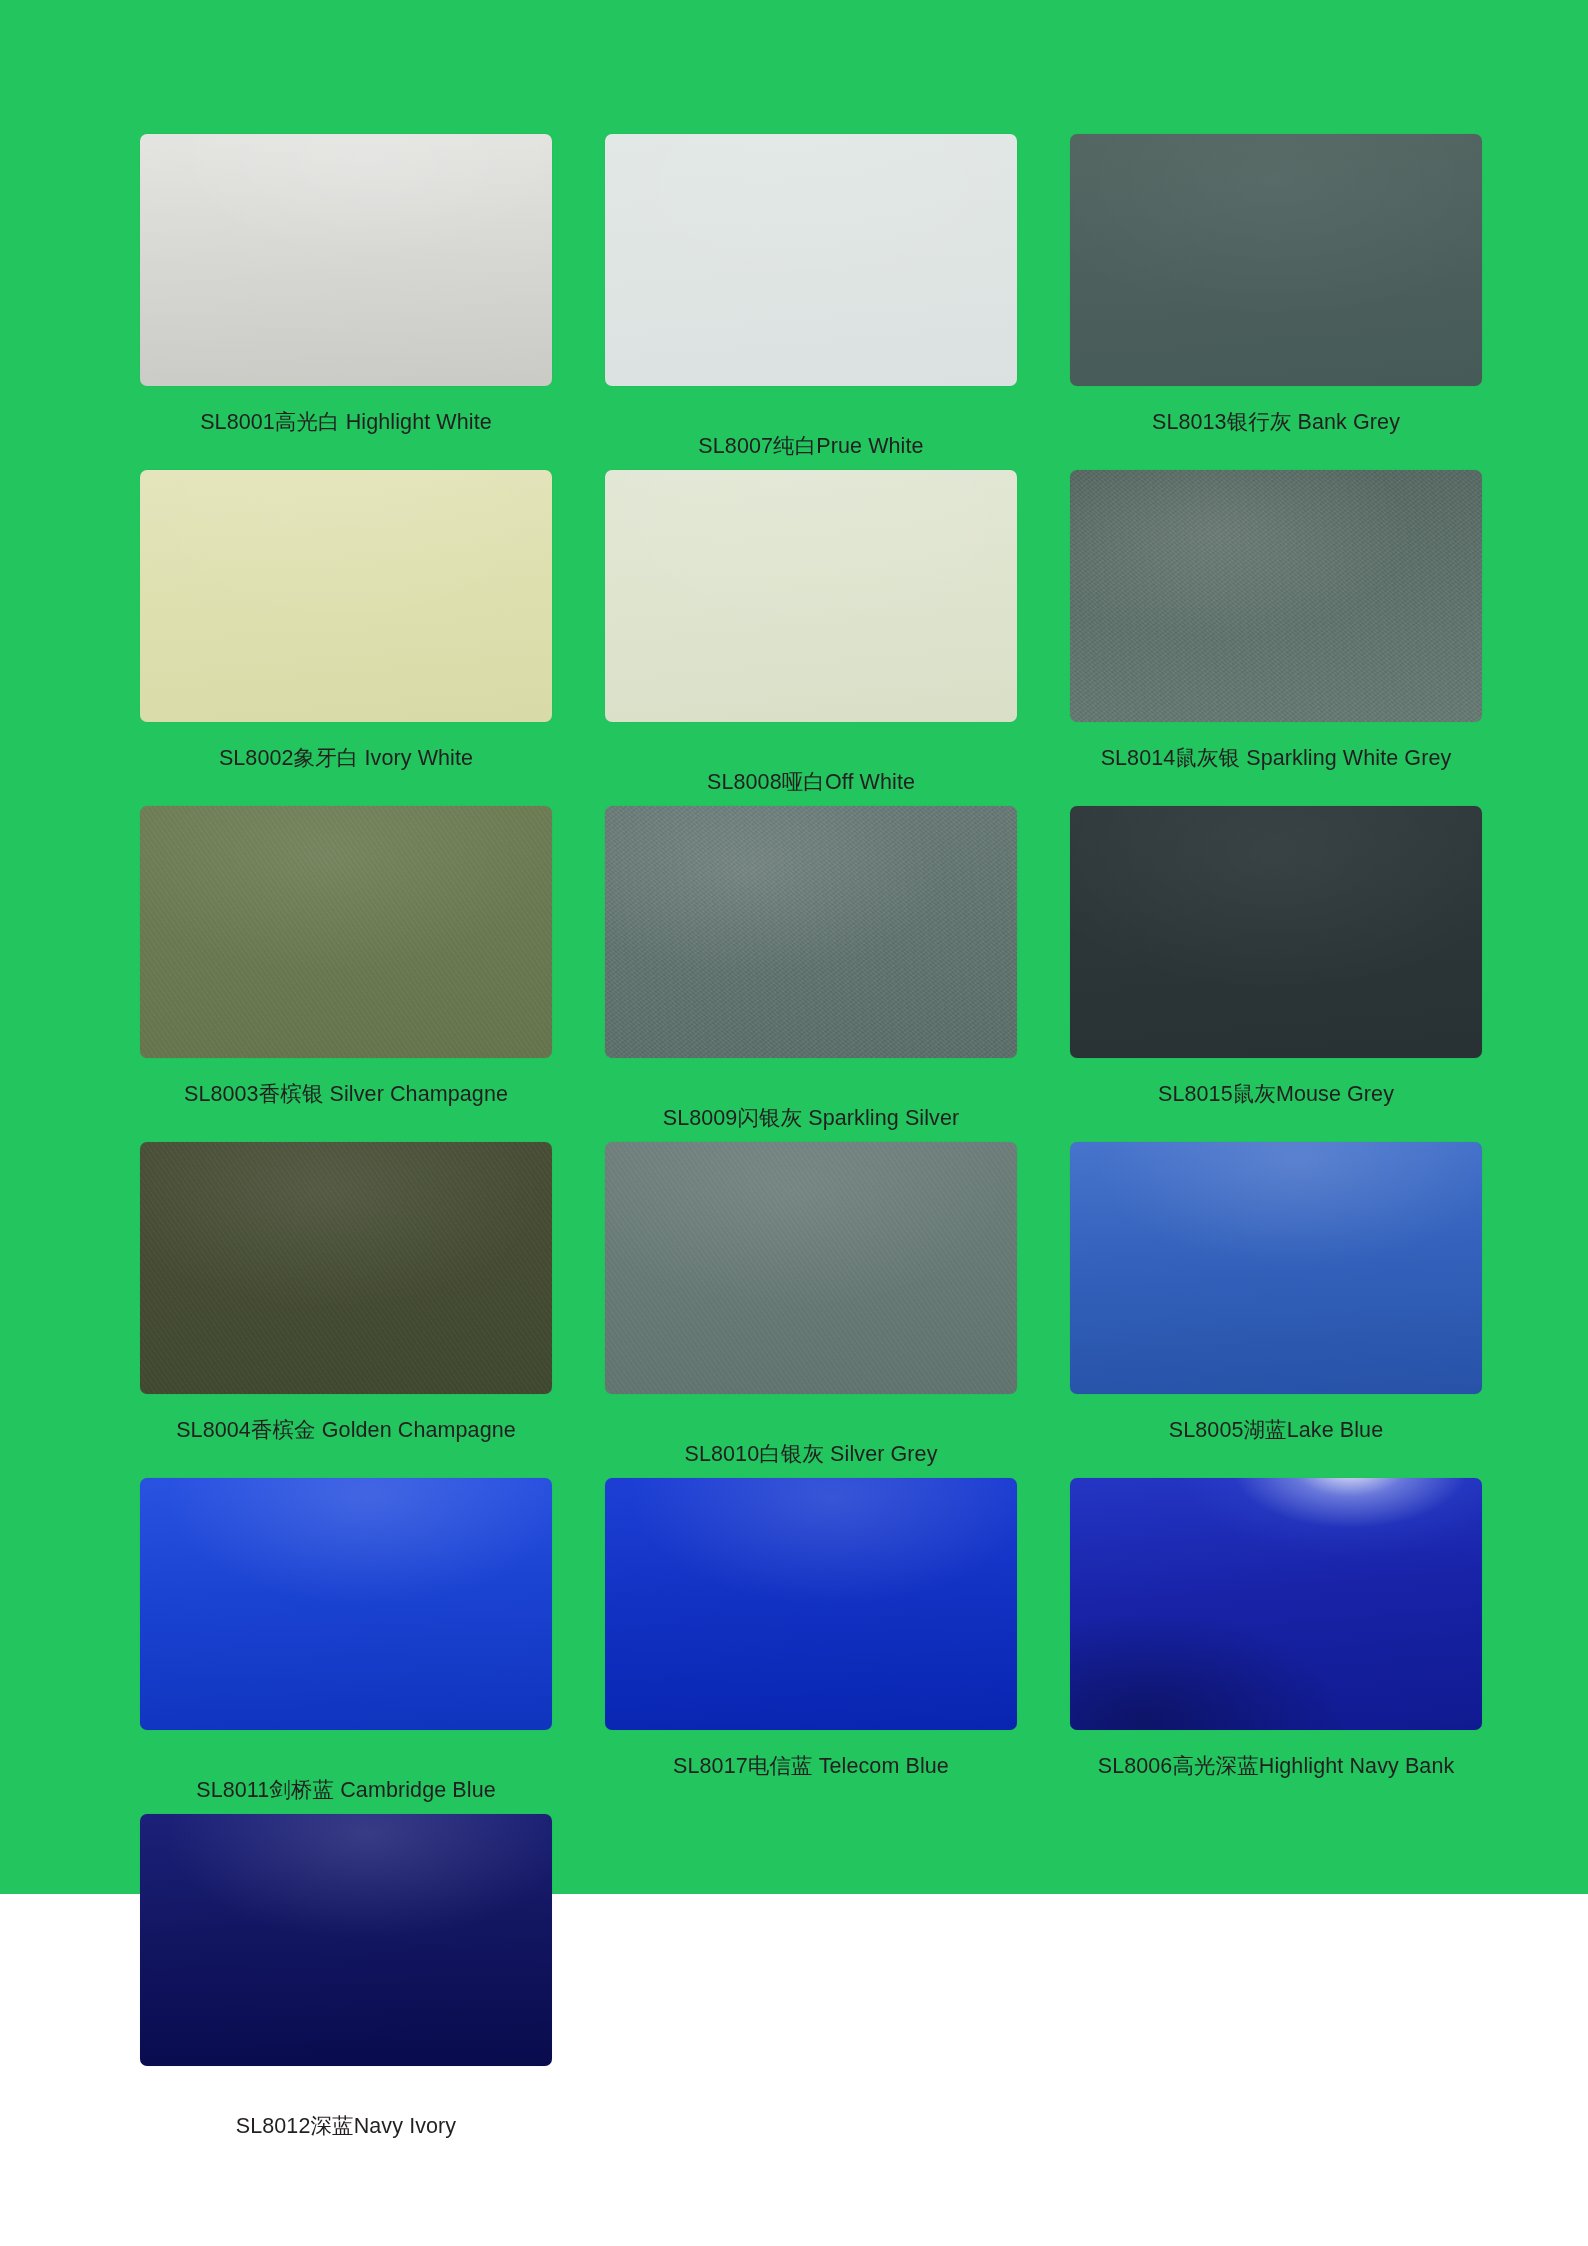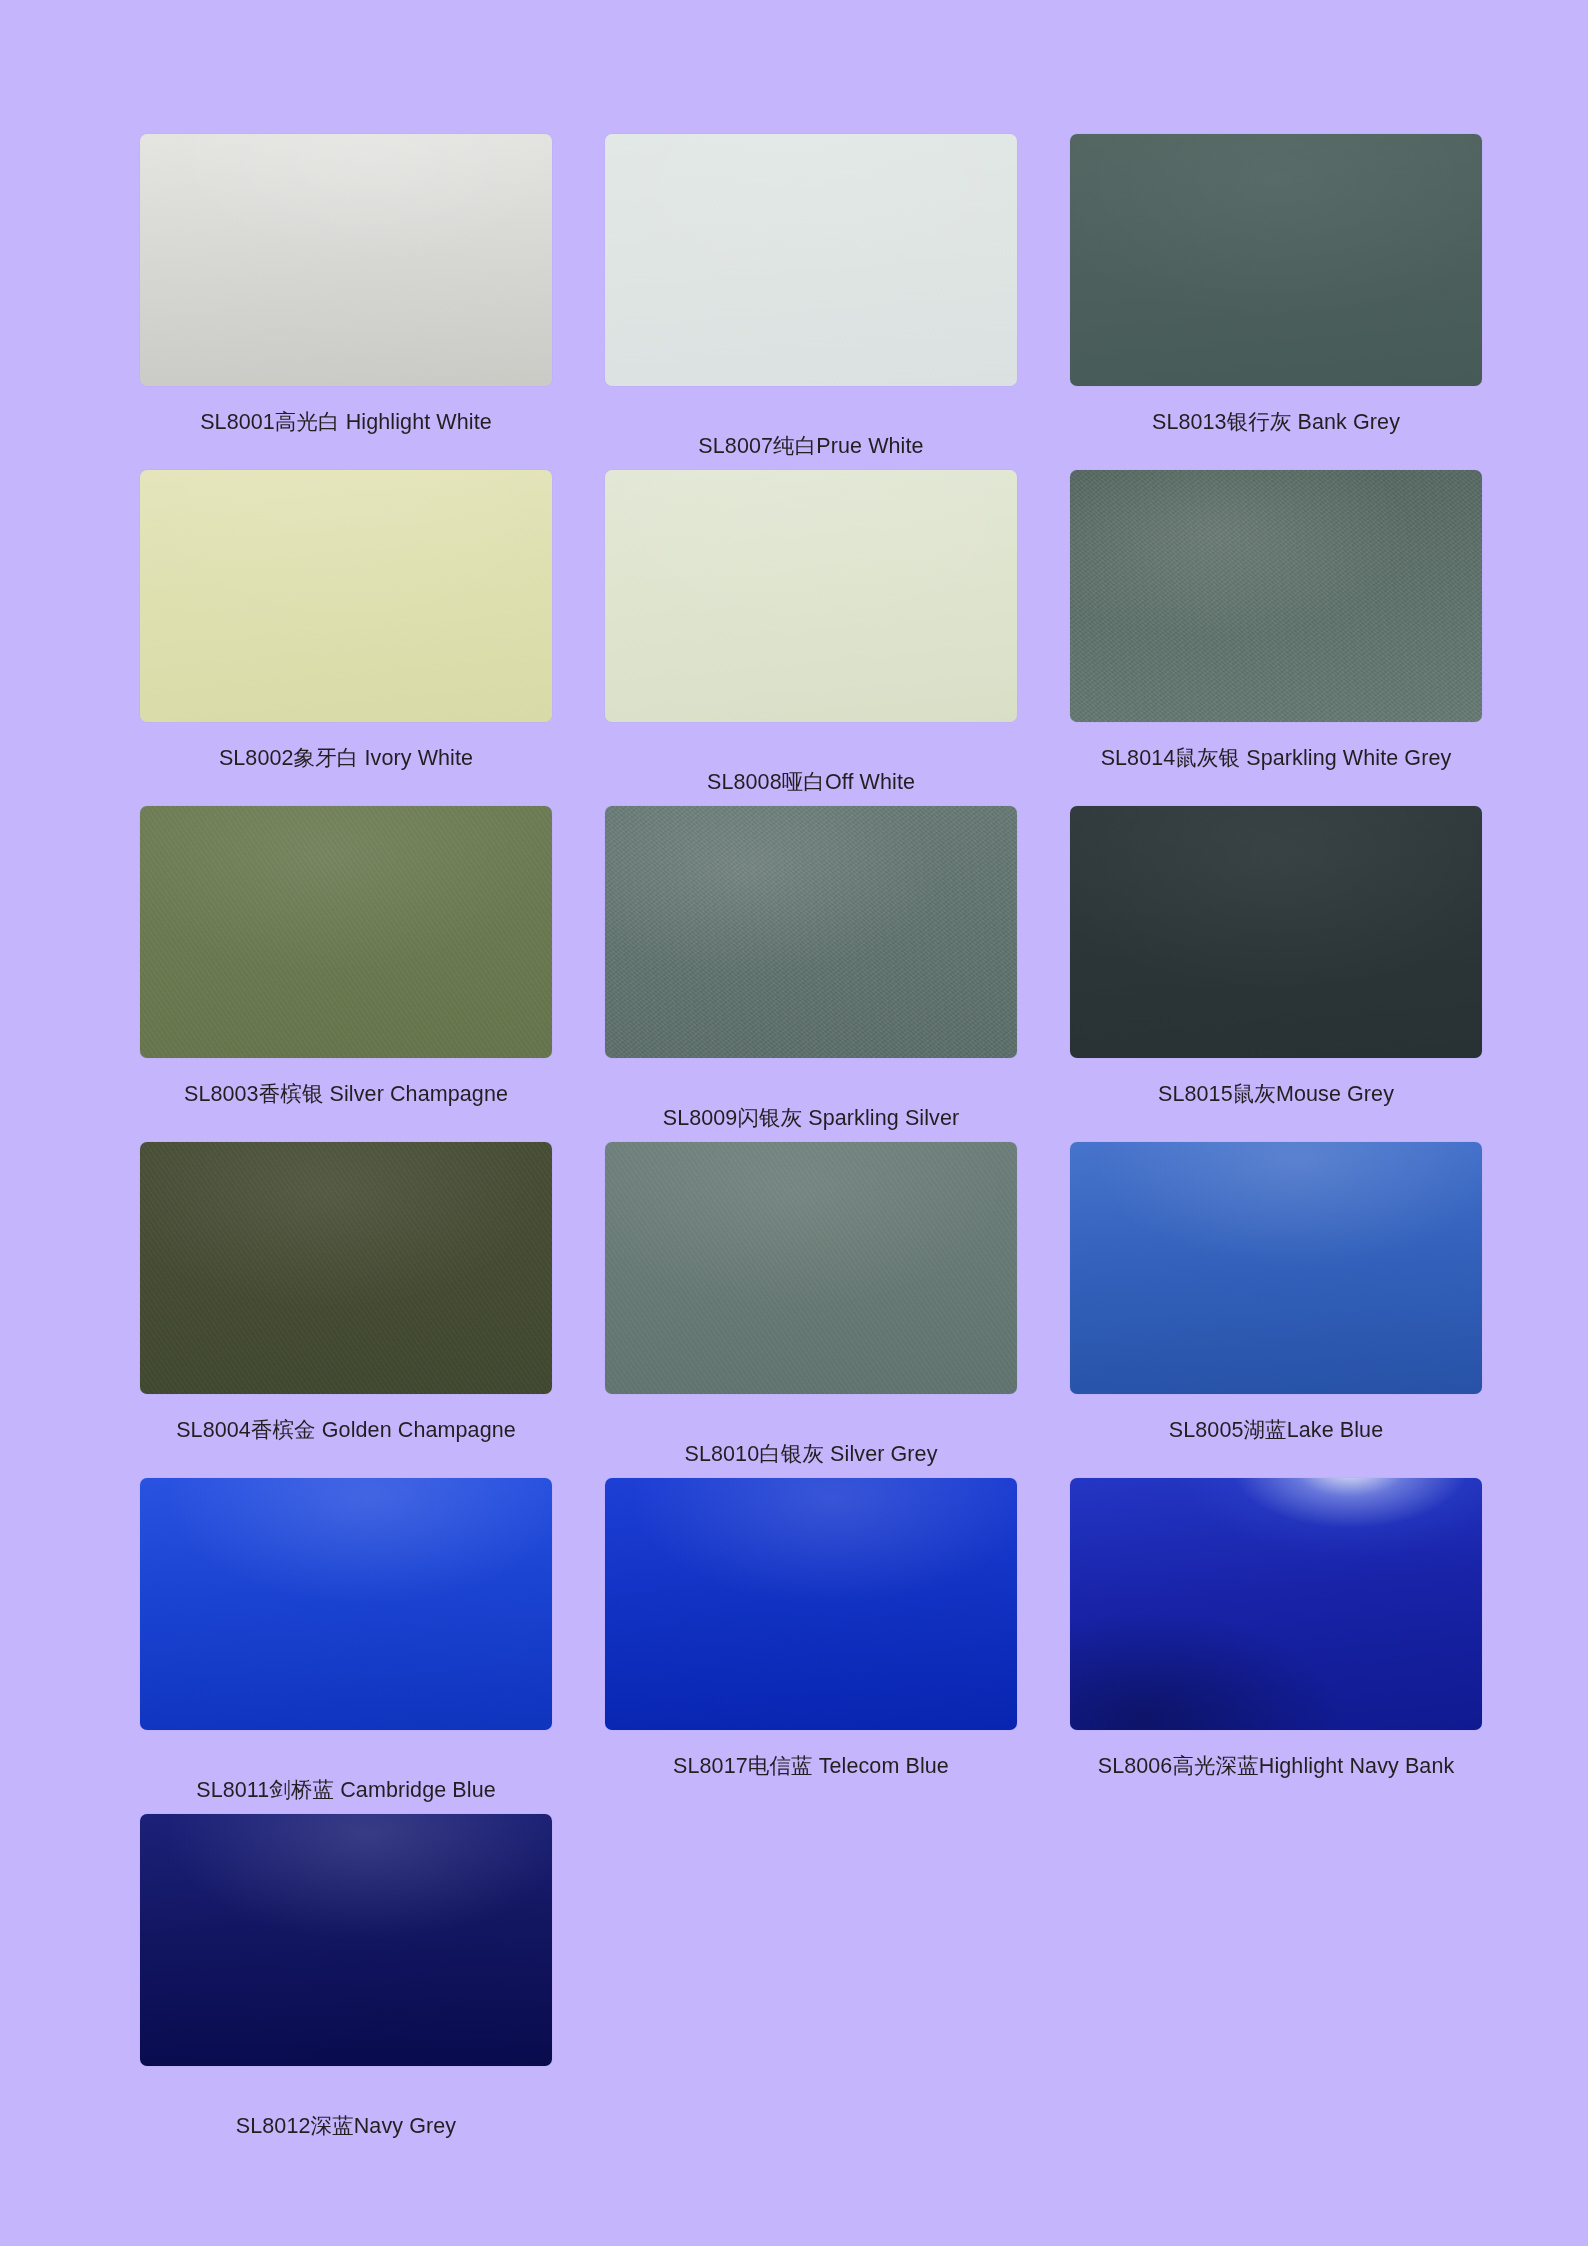--- a/index.html
+++ b/index.html
@@ -12,22 +12,22 @@
     width: 1588px;
     height: 2246px;
     font-family: "Liberation Sans", "DejaVu Sans", sans-serif;
     -webkit-font-smoothing: antialiased;
     overflow: hidden;
   }
 
   .page {
     position: relative;
     width: 1588px;
-    height: 2246px;
-    background: #c4b5fd;
+    height: 1894px;
+    background: #22c55e;
     box-sizing: border-box;
     padding: 134px 120px 0 140px;
   }
 
   .swatch-grid {
     display: grid;
     grid-template-columns: 412px 412px 412px;
     column-gap: 53px;
     grid-template-rows: repeat(6, 336px);
     row-gap: 0px;
@@ -163,16 +163,16 @@
       <div class="swatch-cell" data-col="0">
         <div class="swatch-chip" style="background: linear-gradient(175deg, rgb(36, 54, 196) 0%, rgb(24, 35, 168) 45%, rgb(16, 26, 144) 100%);">
           <div class="sheen" style="background: radial-gradient(62% 52% at 68% -4%, rgba(255, 255, 255, 0.92) 0%, rgba(190, 205, 255, 0.45) 22%, rgba(60, 90, 220, 0.16) 46%, rgba(0, 0, 0, 0) 68%), radial-gradient(70% 60% at 18% 95%, rgba(0, 0, 0, 0.3) 0%, rgba(0, 0, 0, 0) 70%);"></div>
         </div>
         <div class="swatch-label">SL8006高光深蓝Highlight Navy Bank</div>
       </div>
       <div class="swatch-cell" data-col="1">
         <div class="swatch-chip" style="background: linear-gradient(175deg, rgb(16, 21, 114) 0%, rgb(12, 16, 96) 45%, rgb(9, 12, 82) 100%);">
           <div class="sheen" style="background: radial-gradient(75% 65% at 55% 8%, rgba(255, 255, 255, 0.13) 0%, rgba(255, 255, 255, 0) 65%), linear-gradient(rgba(255, 255, 255, 0.05) 0%, rgba(0, 0, 0, 0.07) 100%);"></div>
         </div>
-        <div class="swatch-label">SL8012深蓝Navy Grey</div>
+        <div class="swatch-label">SL8012深蓝Navy Ivory</div>
       </div>
     </div>
 </div>
 
 </body></html>

